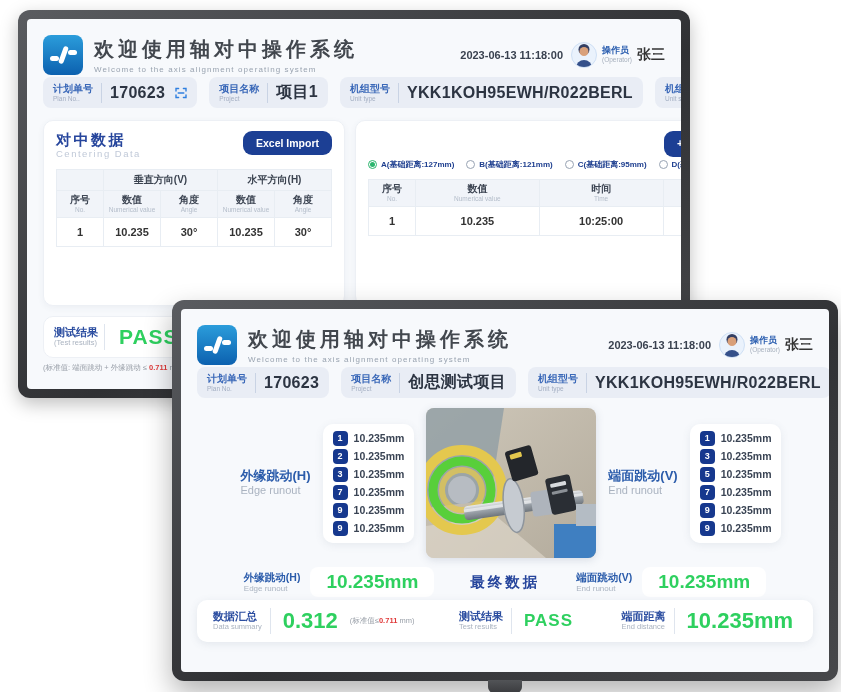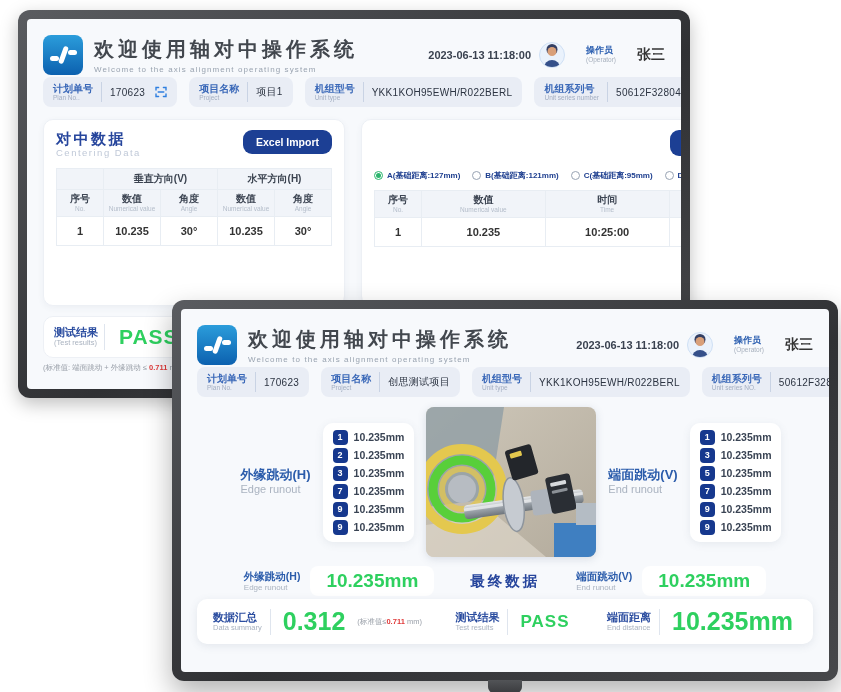--- a/index.html
+++ b/index.html
@@ -27,45 +27,45 @@
     background:linear-gradient(180deg,#2b9ddb,#0c61af);
     display:flex;align-items:center;justify-content:center;gap:2px;}
   .lg-dash{width:9px;height:5px;border-radius:2.5px;background:#fff;display:block;}
   .d1{transform:translateY(3px);} .d2{transform:translateY(-3px);}
   .lg-slash{width:5px;height:18px;border-radius:2.5px;background:#fff;display:block;transform:rotate(20deg);}
   .ttl{margin-left:11px;}
   .title-zh{font-size:20px;color:#42474e;font-weight:600;letter-spacing:4px;white-space:nowrap;}
   .title-en{font-size:8px;color:#99a3b0;letter-spacing:1.1px;margin-top:2px;white-space:nowrap;}
   .hd-right{margin-left:auto;display:flex;align-items:center;gap:8px;}
   .datetime{font-size:11px;color:#3a4250;font-weight:600;white-space:nowrap;}
-  .opchip{display:flex;align-items:center;gap:21px;cursor:pointer;}
+  .opchip{display:flex;align-items:center;gap:5px;cursor:pointer;}
   .avatar{width:24px;height:24px;border-radius:50%;background:#eaf2fc;border:1px solid #cfe0f5;
     position:relative;overflow:hidden;flex:0 0 auto;}
   .avatar::before{content:"";position:absolute;top:4px;left:50%;transform:translateX(-50%);
     width:9px;height:9px;border-radius:50%;background:#d9a07a;box-shadow:0 -2px 0 1px #333f63;}
   .avatar::after{content:"";position:absolute;bottom:-2px;left:50%;transform:translateX(-50%);
     width:16px;height:9px;border-radius:8px 8px 0 0;background:#35508a;}
   .opcol{display:flex;flex-direction:column;line-height:1.1;}
   .op-zh{font-size:9px;color:#2c5fb0;font-weight:700;white-space:nowrap;}
   .op-en{font-size:6.5px;color:#a7b0bd;white-space:nowrap;}
   .op-name{font-size:14px;color:#333;font-weight:600;white-space:nowrap;}
 
   
   .fields{display:flex;gap:12px;margin-top:2px;}
   .field{background:#e9edf5;border-radius:8px;padding:5px 10px;display:flex;align-items:center;gap:8px;
     min-height:28px;box-sizing:border-box;cursor:pointer;}
   .f-col{display:flex;flex-direction:column;line-height:1.15;}
   .f-zh{font-size:10px;font-weight:700;color:#3a68b8;white-space:nowrap;}
   .f-en{font-size:6.5px;color:#a3aec2;white-space:nowrap;}
   .f-div{width:1px;height:20px;background:#c9d3e4;flex:0 0 auto;}
-  .f-val{font-size:10px;color:#2c3442;font-weight:400;letter-spacing:.3px;white-space:nowrap;}
+  .f-val{font-size:16px;color:#2c3442;font-weight:700;letter-spacing:.3px;white-space:nowrap;}
   .scan-ic{display:inline-flex;margin-left:2px;}
 
   
-  .panels{display:flex;gap:16px;margin-top:12px;flex:1;min-height:0;}
+  .panels{display:flex;gap:10px;margin-top:12px;flex:1;min-height:0;}
   .panel{background:#fff;border:1px solid #edf0f5;border-radius:10px;padding:10px 12px;
     box-shadow:0 2px 6px rgba(60,80,120,.06);box-sizing:border-box;}
   .p-left{width:302px;flex:0 0 auto;}
   .p-right{flex:1;}
   .p-hd{display:flex;align-items:flex-start;}
   .p-t{display:flex;flex-direction:column;line-height:1.15;}
   .p-title-zh{font-size:15px;font-weight:700;color:#26459c;letter-spacing:2.5px;white-space:nowrap;}
   .p-title-en{font-size:9.5px;color:#c0c9d8;letter-spacing:1.5px;white-space:nowrap;margin-top:1px;}
   .btn{margin-left:auto;background:#1c3f94;color:#fff;font-size:10.5px;font-weight:700;
     padding:6px 13px;border-radius:9px;border:none;white-space:nowrap;cursor:pointer;
@@ -73,21 +73,21 @@
   .tbl{width:100%;border-collapse:collapse;margin-top:9px;text-align:center;table-layout:fixed;}
   .tbl th,.tbl td{border:1px solid #e8edf3;padding:3px 2px;}
   .tbl th{background:#f1f4f9;font-weight:700;}
   .grp-th{font-size:10px;color:#3b4350;}
   .th-zh{font-size:10px;color:#3e4654;font-weight:700;display:block;line-height:1.2;}
   .th-en{font-size:6.5px;color:#b4bdca;font-weight:400;display:block;line-height:1.2;white-space:nowrap;overflow:hidden;}
   .tbl td{font-size:11px;color:#333;font-weight:600;height:22px;background:#fff;}
   .no-cell{color:#2b5cab;}
   .c-no{width:42px;} .c-ang{width:54px;} .c-op{width:72px;}
 
-  .radios{display:flex;gap:12px;margin-top:14px;align-items:center;justify-content:flex-end;}
+  .radios{display:flex;gap:12px;margin-top:2px;align-items:center;justify-content:flex-end;}
   .radio-item{display:flex;align-items:center;gap:4px;font-size:8px;color:#1d3e8f;font-weight:700;cursor:pointer;white-space:nowrap;}
   .radio{width:9px;height:9px;border-radius:50%;border:1.5px solid #98a3b3;position:relative;flex:0 0 auto;box-sizing:border-box;}
   .radio.sel{border-color:#2bb56d;}
   .radio.sel::after{content:"";position:absolute;inset:1px;background:#2bb56d;border-radius:50%;}
 
   
   .ft-card{margin-top:10px;background:#fff;border:1px solid #edf0f5;border-radius:10px;
     padding:7px 10px;display:flex;align-items:center;gap:6px;}
   .ft-lbl{display:flex;flex-direction:column;line-height:1.15;}
   .ft-zh{font-size:11px;font-weight:700;color:#2b4da0;white-space:nowrap;}
@@ -122,21 +122,21 @@
   .fin-lbl{display:flex;flex-direction:column;line-height:1.2;}
   .fin-zh{font-size:10.5px;font-weight:700;color:#2b5cab;white-space:nowrap;}
   .fin-en{font-size:8px;color:#aab3c0;white-space:nowrap;}
   .fin-val{background:rgba(255,255,255,.9);border-radius:8px;padding:4px 16px;font-size:19px;
     font-weight:700;color:#2ed05f;white-space:nowrap;}
   .fin-center{font-size:14.5px;font-weight:700;color:#26459c;letter-spacing:3px;margin:0 26px;white-space:nowrap;}
 
   
   .summary{background:#fff;border-radius:10px;box-shadow:0 2px 8px rgba(80,95,120,.12);
     padding:8px 16px;display:flex;align-items:center;margin-top:3px;gap:8px;}
-  .sum-val{font-size:25px;color:#2ed05f;font-weight:700;white-space:nowrap;margin:0 4px;}
+  .sum-val{font-size:22px;color:#2ed05f;font-weight:700;white-space:nowrap;margin:0 4px;}
   .sum-note{font-size:7.5px;color:#9aa0a9;white-space:nowrap;}
   .sum-pass{font-size:17px;color:#2ed05f;font-weight:700;letter-spacing:1px;white-space:nowrap;margin:0 4px;}
   .spacer{flex:1;}
 </style>
 </head>
 <body>
 
 <div class="monitor" id="monitor-back">
  <div class="screen">
   <div class="scr">

